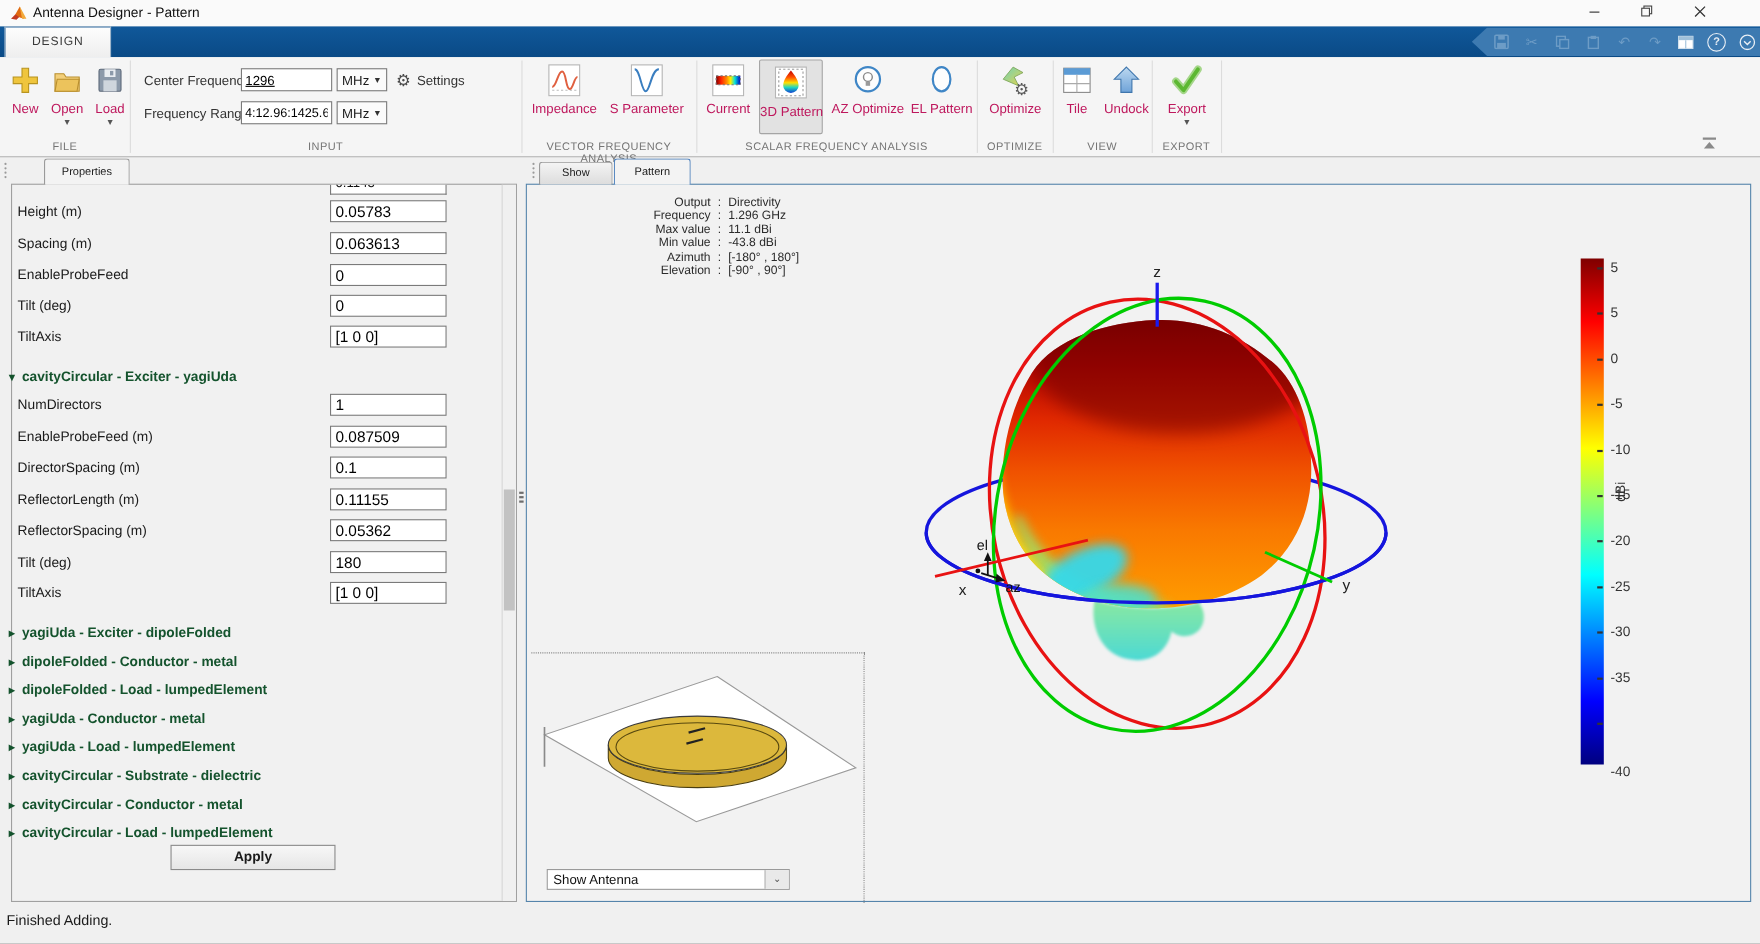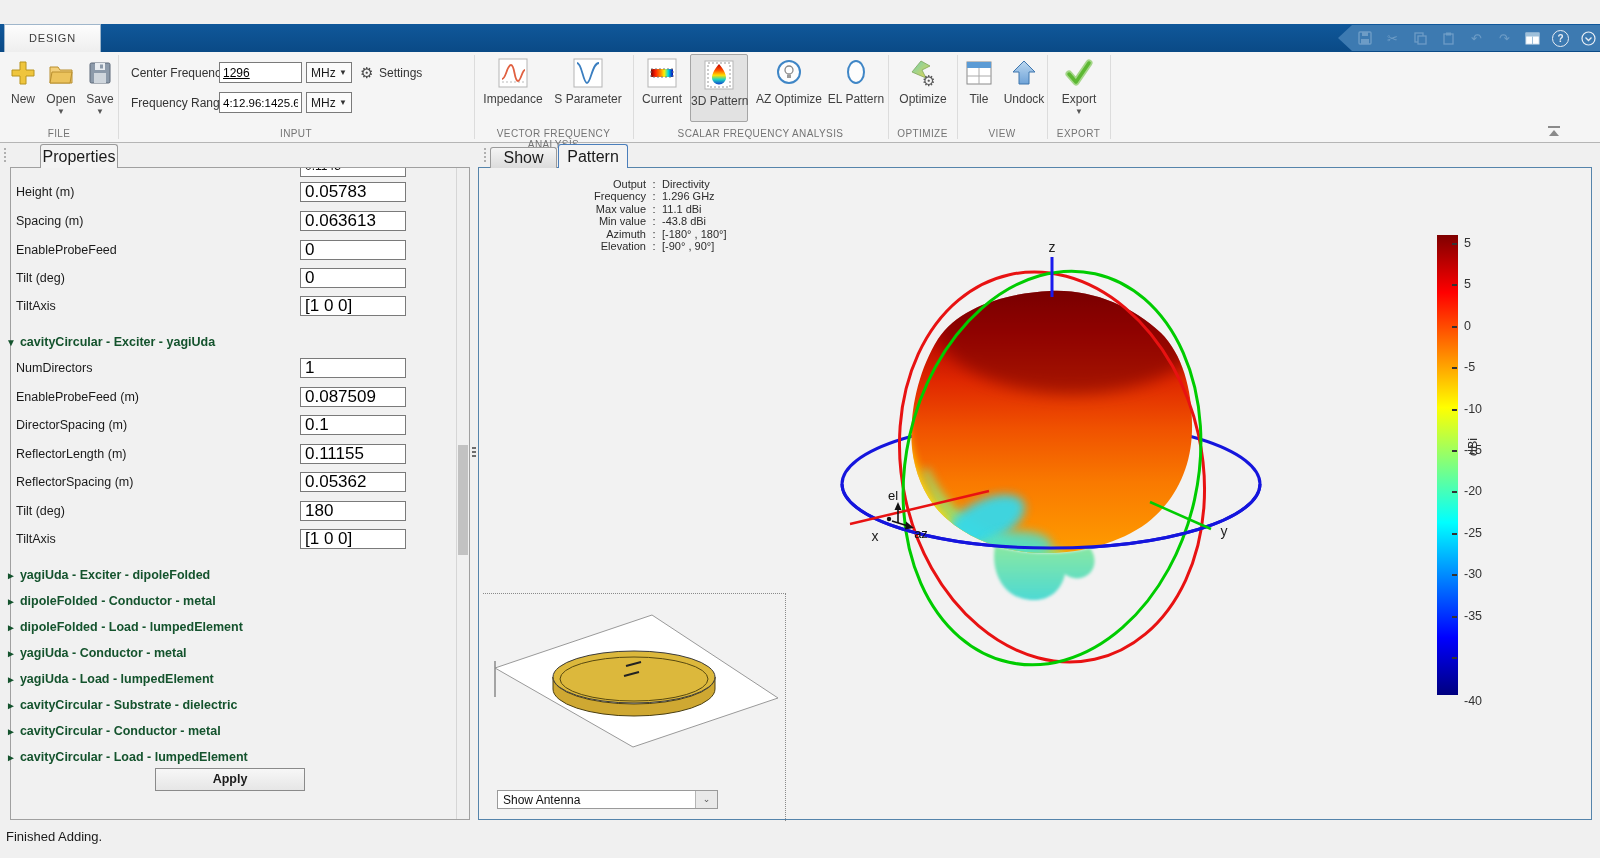--- a/index.html
+++ b/index.html
@@ -22,45 +22,45 @@
       color:#6d9cc6;font-size:13px;}
   .qat-ic.on{color:#eef3f8;}
   .qhelp{width:15px;height:15px;border:1.5px solid #e8eef5;border-radius:50%;color:#e8eef5;
       font-size:10px;font-weight:bold;line-height:15px;text-align:center;}
   
   #ribbon{left:0;top:52px;width:1600px;height:91px;background:#f5f5f5;border-bottom:1px solid #b5b5b5;box-sizing:border-box;}
   .rsep{top:55px;width:1px;height:84px;background:#dcdcdc;}
   .grouplabel{top:128px;font-size:10px;color:#747474;text-align:center;letter-spacing:.4px;}
   .rbtn{top:55px;height:66px;text-align:center;cursor:default;}
   .rbtn .ricon{height:36px;display:flex;align-items:center;justify-content:center;}
-  .rbtn .rlabel{font-size:12px;color:#404040;margin-top:1px;white-space:nowrap;}
+  .rbtn .rlabel{font-size:12px;color:#be185d;margin-top:1px;white-space:nowrap;}
   .rarrow{font-size:8px;color:#555;margin-top:1px;}
   .sel3d{background:#e2e2e2;border:1px solid #a5a5a5;border-radius:2px;box-sizing:border-box;}
   .rinlabel{font-size:12px;color:#333;}
   .rinput{position:absolute;box-sizing:border-box;border:1px solid #7a7a7a;background:#fff;
       font-size:12px;font-family:"Liberation Sans",sans-serif;padding:0 3px;}
   .rcombo{position:absolute;box-sizing:border-box;border:1px solid #7a7a7a;background:#fbfbfb;
       font-size:12px;display:flex;align-items:center;justify-content:space-between;padding:0 4px;}
   .rcombo .car{font-size:8px;color:#333;}
   
   .grip{width:5px;display:flex;flex-direction:column;gap:2px;align-items:center;}
   .grip i{width:2px;height:2px;background:#9a9a9a;border-radius:50%;}
-  .paneltab{box-sizing:border-box;text-align:center;font-size:16px;}
+  .paneltab{box-sizing:border-box;text-align:center;font-size:10px;}
   #prop-tab{left:40px;top:144px;width:78px;height:24px;background:#f3f3f3;border:1px solid #9a9a9a;
       border-bottom:none;border-radius:3px 3px 0 0;line-height:23px;z-index:3;}
   #leftbox{left:10px;top:167px;width:460px;height:653px;background:#f1f1f1;border:1px solid #a0a0a0;box-sizing:border-box;z-index:1;}
   #show-tab{left:490px;top:147px;width:67px;height:21px;background:linear-gradient(#f4f4f4,#dcdcdc);
       border:1px solid #9a9a9a;border-bottom:none;border-radius:3px 3px 0 0;line-height:20px;z-index:2;}
   #pattern-tab{left:558px;top:144px;width:70px;height:24px;background:#f3f3f3;border:1px solid #4a7ebb;
       border-bottom:none;border-radius:3px 3px 0 0;line-height:23px;z-index:3;}
   #rightbox{left:478px;top:167px;width:1114px;height:653px;background:#f2f2f2;border:1px solid #5584ab;box-sizing:border-box;z-index:1;}
   
   .prow-label{position:absolute;left:16px;font-size:12.5px;color:#1a1a1a;z-index:2;}
   .prow-input{position:absolute;left:300px;width:106px;height:20px;box-sizing:border-box;
-      border:1px solid #7a7a7a;background:#fff;font-size:17px;font-family:"Liberation Sans",sans-serif;
+      border:1px solid #7a7a7a;background:#fff;font-size:14px;font-family:"Liberation Sans",sans-serif;
       padding:0 4px;z-index:2;}
   .psection{position:absolute;left:6px;font-size:12.5px;font-weight:bold;color:#14532d;z-index:2;}
   .psection .tri{font-size:10px;margin-right:4px;}
   #apply-btn{left:155px;top:768px;width:150px;height:23px;background:linear-gradient(#f7f7f7,#e6e6e6);
       border:1px solid #8a8a8a;box-sizing:border-box;text-align:center;font-size:12.5px;font-weight:bold;
       line-height:21px;z-index:2;}
   #prop-scroll{left:456px;top:168px;width:13px;height:651px;background:#f0f0f0;border-left:1px solid #d6d6d6;box-sizing:border-box;z-index:2;}
   #prop-thumb{left:458px;top:445px;width:10px;height:110px;background:#c2c2c2;z-index:3;}
   #splitgrip{left:471px;top:447px;width:6px;height:16px;display:flex;flex-direction:column;gap:2px;align-items:center;z-index:3;}
   #splitgrip i{width:4px;height:2px;background:#6d6d6d;}
@@ -85,20 +85,44 @@
   
   #ribcollapse{left:1546px;top:124px;width:18px;height:14px;z-index:2;}
   
   #statusbar{left:6px;top:829px;font-size:13px;color:#1a1a1a;}
 </style>
 </head>
 <body>
 
 <div id="app">
 
+  <div class="abs" id="titlebar">
+    <svg class="abs" style="left:9px;top:4px" width="16" height="16" viewBox="0 0 16 16">
+      <polygon points="1,13 6,8 9,11 6,14" fill="#c23b22"></polygon>
+      <polygon points="5,9 9,2 13,13 9,12" fill="#e06a10"></polygon>
+      <polygon points="9,2 15,13 11,13" fill="#f2a93b"></polygon>
+    </svg>
+    <div class="abs" id="title-text">Antenna Designer - Pattern</div>
+    <div class="abs winbtn" style="left:1426px">
+      <svg width="11" height="11" viewBox="0 0 11 11">
+          <line x1="1" y1="6" x2="10" y2="6" stroke="#444" stroke-width="1.2"></line>
+        </svg>
+    </div>
+    <div class="abs winbtn" style="left:1474px">
+      <svg width="12" height="12" viewBox="0 0 12 12">
+          <rect x="3.5" y="1.5" width="7" height="7" fill="none" stroke="#444"></rect>
+          <rect x="1.5" y="3.5" width="7" height="7" fill="#fafafa" stroke="#444"></rect>
+        </svg>
+    </div>
+    <div class="abs winbtn" style="left:1522px">
+      <svg width="11" height="11" viewBox="0 0 11 11">
+          <path d="M1,1 L10,10 M10,1 L1,10" stroke="#333" stroke-width="1.2"></path>
+        </svg>
+    </div>
+  </div>
 
   <div class="abs" id="tabstrip"></div>
   <div class="abs" id="design-tab">DESIGN</div>
   <div class="abs" id="qat">
     <span class="qat-ic">
         <svg width="14" height="14" viewBox="0 0 14 14">
           <rect x="1" y="1" width="12" height="12" rx="1" fill="none" stroke="currentColor" stroke-width="1.4"></rect>
           <rect x="4" y="1" width="6" height="4" fill="currentColor"></rect>
           <rect x="3" y="8" width="8" height="5" fill="currentColor"></rect>
         </svg>
@@ -163,21 +187,21 @@
   </div>
   <div class="abs rbtn" style="left:82px;width:36px">
     <div class="ricon">
         <svg width="24" height="24" viewBox="0 0 24 24">
           <rect x="2" y="2" width="20" height="20" rx="1.5" fill="#8c9aaa" stroke="#5c6878"></rect>
           <rect x="7" y="2" width="10" height="7" fill="#e9edf1"></rect>
           <rect x="12" y="3.5" width="3" height="4" fill="#8c9aaa"></rect>
           <rect x="6" y="12" width="12" height="10" fill="#cfd6dd"></rect>
         </svg>
       </div>
-    <div class="rlabel">Save</div>
+    <div class="rlabel">Load</div>
     <div class="rarrow">▼</div>
   </div>
 
   <div class="abs rinlabel" style="left:131px;top:66px">Center Frequency</div>
   <input class="rinput" style="left: 219px; top: 62px; width: 83px; height: 21px; text-decoration: underline;" value="1296">
   <div class="rcombo" style="left:306px;top:62px;width:46px;height:21px">
     <span>MHz</span>
       <span class="car">▼</span>
   </div>
   <div class="abs" style="left:360px;top:64px;font-size:15px;color:#4a4a4a">⚙</div>

